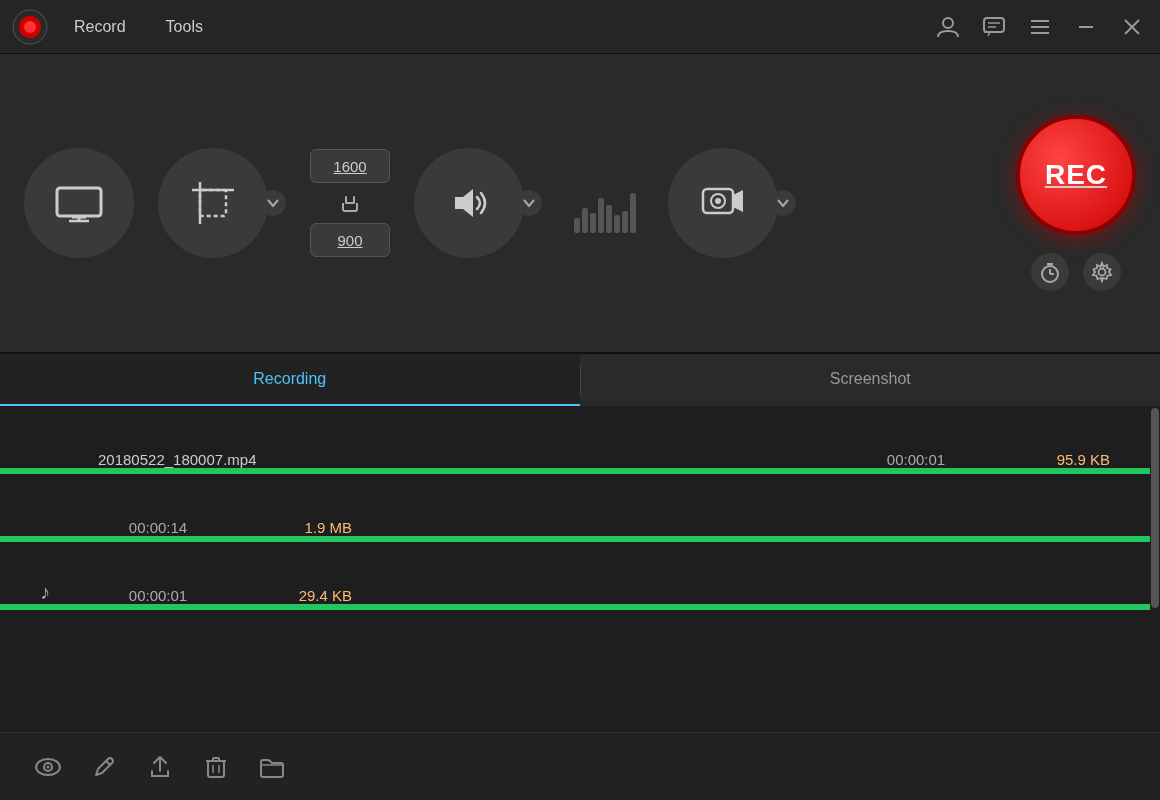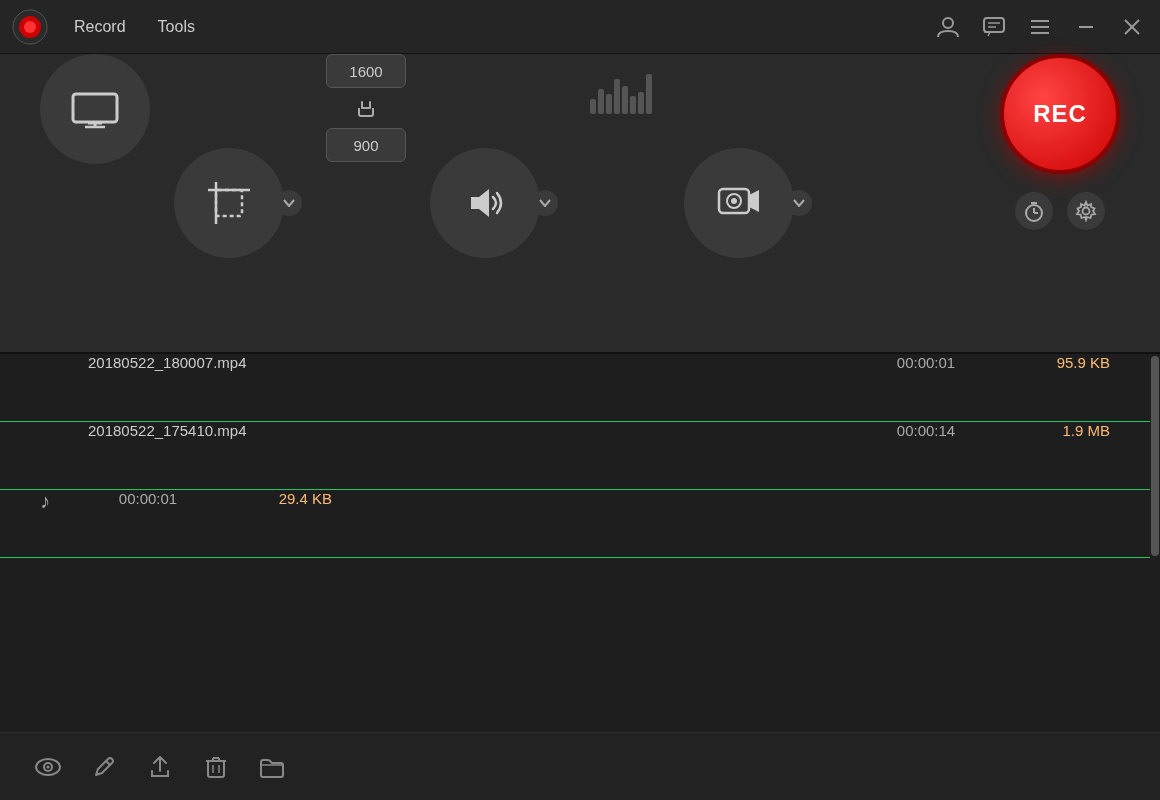--- a/index.html
+++ b/index.html
@@ -22,21 +22,21 @@
       border-bottom: 1px solid #111;
     }
     .titlebar-logo {
       width: 36px;
       height: 36px;
       margin-right: 12px;
       flex-shrink: 0;
     }
     .titlebar-menu {
       display: flex;
-      gap: 4px;
+      gap: 12px;
       flex: 1;
     }
     .titlebar-menu-item {
       color: #ccc;
       font-size: 16px;
       padding: 6px 14px;
       cursor: pointer;
       border-radius: 4px;
     }
     .titlebar-actions {
@@ -55,23 +55,25 @@
       color: #999;
       font-size: 18px;
       border-radius: 4px;
     }
 
     
     .controls-area {
       background: #2a2a2a;
       height: 300px;
       display: flex;
-      padding: 0 40px;
+      align-items: center;
+      padding: 0 24px;
       gap: 24px;
       border-bottom: 2px solid #111;
+      text-decoration: underline;
     }
 
     .ctrl-btn {
       width: 110px;
       height: 110px;
       border-radius: 50%;
       background: #3a3a3a;
       border: none;
       display: flex;
       align-items: center;
@@ -149,21 +151,21 @@
       display: flex;
       align-items: center;
       justify-content: center;
       cursor: pointer;
       box-shadow: 0 4px 20px rgba(200,0,0,0.5);
       flex-shrink: 0;
       margin-left: auto;
     }
     .rec-label {
       color: #fff;
-      font-size: 24px;
+      font-size: 28px;
       font-weight: bold;
       letter-spacing: 1px;
     }
     .rec-extra-icon {
       width: 38px;
       height: 38px;
       background: #3a3a3a;
       border-radius: 50%;
       display: flex;
       align-items: center;
@@ -211,26 +213,26 @@
       background: #444;
       margin: 10px 0;
     }
     .file-list-panel {
       flex: 1;
       display: flex;
       flex-direction: column;
     }
     .file-row {
       display: flex;
-      align-items: flex-start;
+      align-items: flex-end;
       padding: 0 40px;
       height: 68px;
-      border-bottom: 1px solid #22c55e;
-      cursor: pointer;
-      gap: 24px;
+      border-bottom: 6px solid #22c55e;
+      cursor: pointer;
+      gap: 34px;
     }
     .file-icon {
       font-size: 18px;
       color: #888;
       width: 24px;
       flex-shrink: 0;
     }
     .file-name {
       flex: 1;
       font-size: 15px;
@@ -463,34 +465,38 @@
             <path d="M11 2 L12.5 5.5 L16 4 L16 7 L19.5 8.5 L18 11 L20 14 L16.5 14.5 L15.5 18 L12 17 L11 20 L10 17 L6.5 18 L5.5 14.5 L2 14 L4 11 L2.5 8.5 L6 7 L6 4 L9.5 5.5 Z" fill="none" stroke="#aaa" stroke-width="1.8"></path>
           </svg>
         </div>
       </div>
     </div>
 
   </div>
 
   <div class="list-section">
 
+    <div class="tabs-bar">
+      <div class="tab active">Recording</div>
+      <div class="tab-divider"></div>
+      <div class="tab">Screenshot</div>
+    </div>
 
     <div class="file-list-wrapper">
       <div class="file-list-panel">
 
         <div class="file-row">
           <div class="file-icon"></div>
           <div class="file-name">20180522_180007.mp4</div>
           <div class="file-duration">00:00:01</div>
           <div class="file-size">95.9 KB</div>
         </div>
 
         <div class="file-row">
           <div class="file-icon"></div>
-          <div class="file-name">20180522_175410.mp4</div>
           <div class="file-duration">00:00:14</div>
           <div class="file-size">1.9 MB</div>
         </div>
 
         <div class="file-row">
           <div class="file-icon" style="color:#aaa; font-size:20px;">♪</div>
           <div class="file-duration">00:00:01</div>
           <div class="file-size">29.4 KB</div>
         </div>
 

